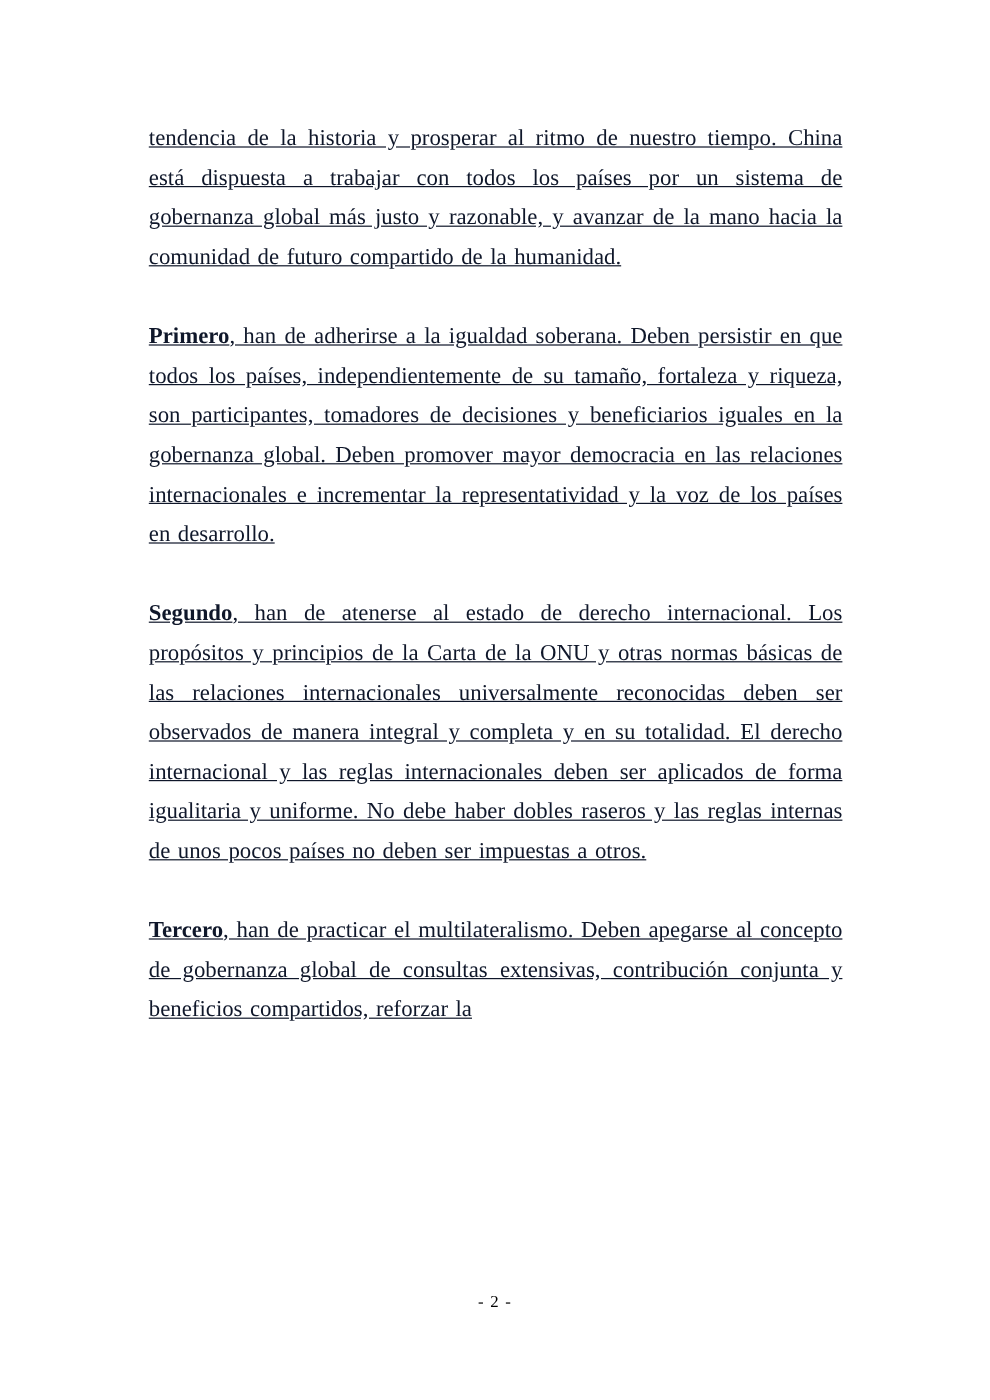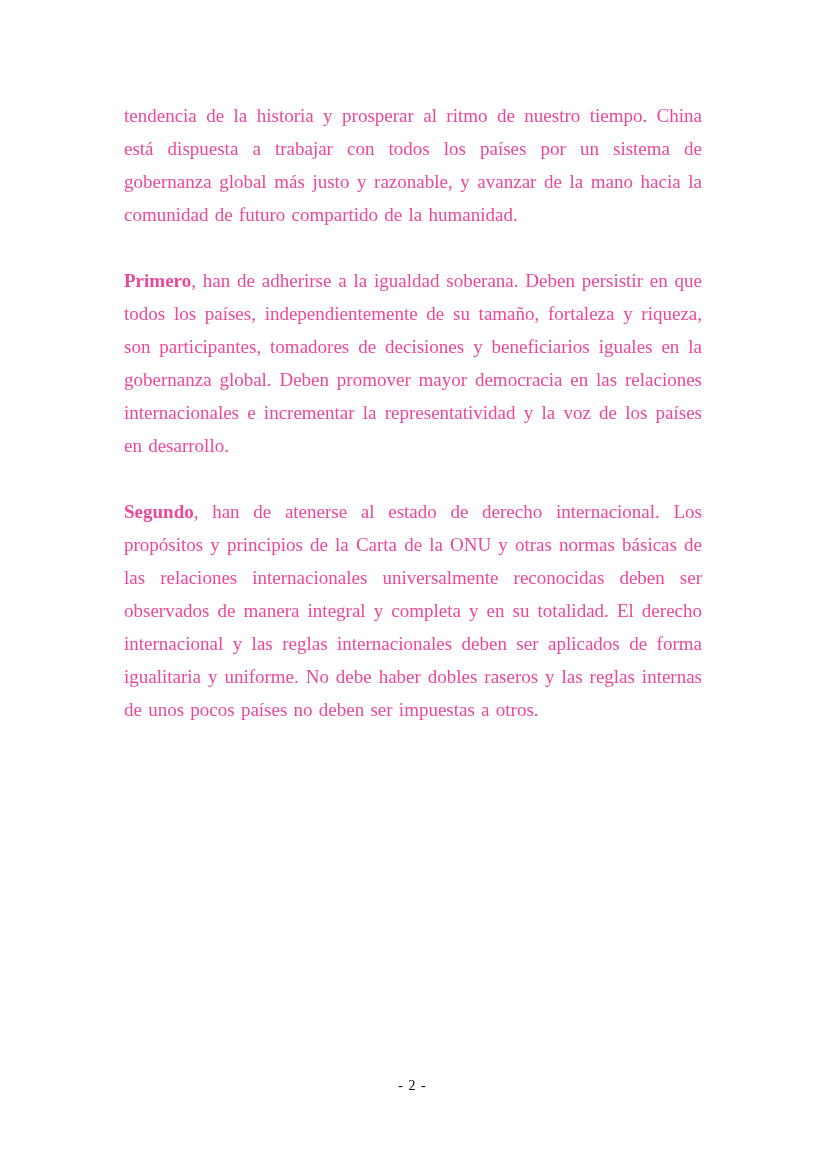--- a/index.html
+++ b/index.html
@@ -21,21 +21,22 @@
     left: 124px;
     top: 99px;
     width: 578px;
   }
   p.para {
     margin: 0 0 33px 0;
     font-size: 19px;
     line-height: 33px;
     text-align: justify;
     word-spacing: 1.5px;
-    color: #ec4899;
+    color: #0f172a;
+    text-decoration: underline;
   }
   p.para.bold {
     font-weight: bold;
     word-spacing: 1px;
   }
   .lead {
     font-weight: bold;
   }
   .page-footer {
     position: absolute;
@@ -55,17 +56,18 @@
 <div class="page">
   <div class="content">
 
     <p class="para">tendencia de la historia y prosperar al ritmo de nuestro tiempo. China está dispuesta a trabajar con todos los países por un sistema de gobernanza global más justo y razonable, y avanzar de la mano hacia la comunidad de futuro compartido de la humanidad.</p>
 
 
     <p class="para"><span class="lead">Primero</span><span>, han de adherirse a la igualdad soberana. Deben persistir en que todos los países, independientemente de su tamaño, fortaleza y riqueza, son participantes, tomadores de decisiones y beneficiarios iguales en la gobernanza global. Deben promover mayor democracia en las relaciones internacionales e incrementar la representatividad y la voz de los países en desarrollo.</span></p>
 
     <p class="para"><span class="lead">Segundo</span><span>, han de atenerse al estado de derecho internacional. Los propósitos y principios de la Carta de la ONU y otras normas básicas de las relaciones internacionales universalmente reconocidas deben ser observados de manera integral y completa y en su totalidad. El derecho internacional y las reglas internacionales deben ser aplicados de forma igualitaria y uniforme. No debe haber dobles raseros y las reglas internas de unos pocos países no deben ser impuestas a otros.</span></p>
 
+    <p class="para"><span class="lead">Tercero</span><span>, han de practicar el multilateralismo. Deben apegarse al concepto de gobernanza global de consultas extensivas, contribución conjunta y beneficios compartidos, reforzar la</span></p>
 
   </div>
 
   <div class="page-footer">- 2 -</div>
 </div>
 
 </body></html>

